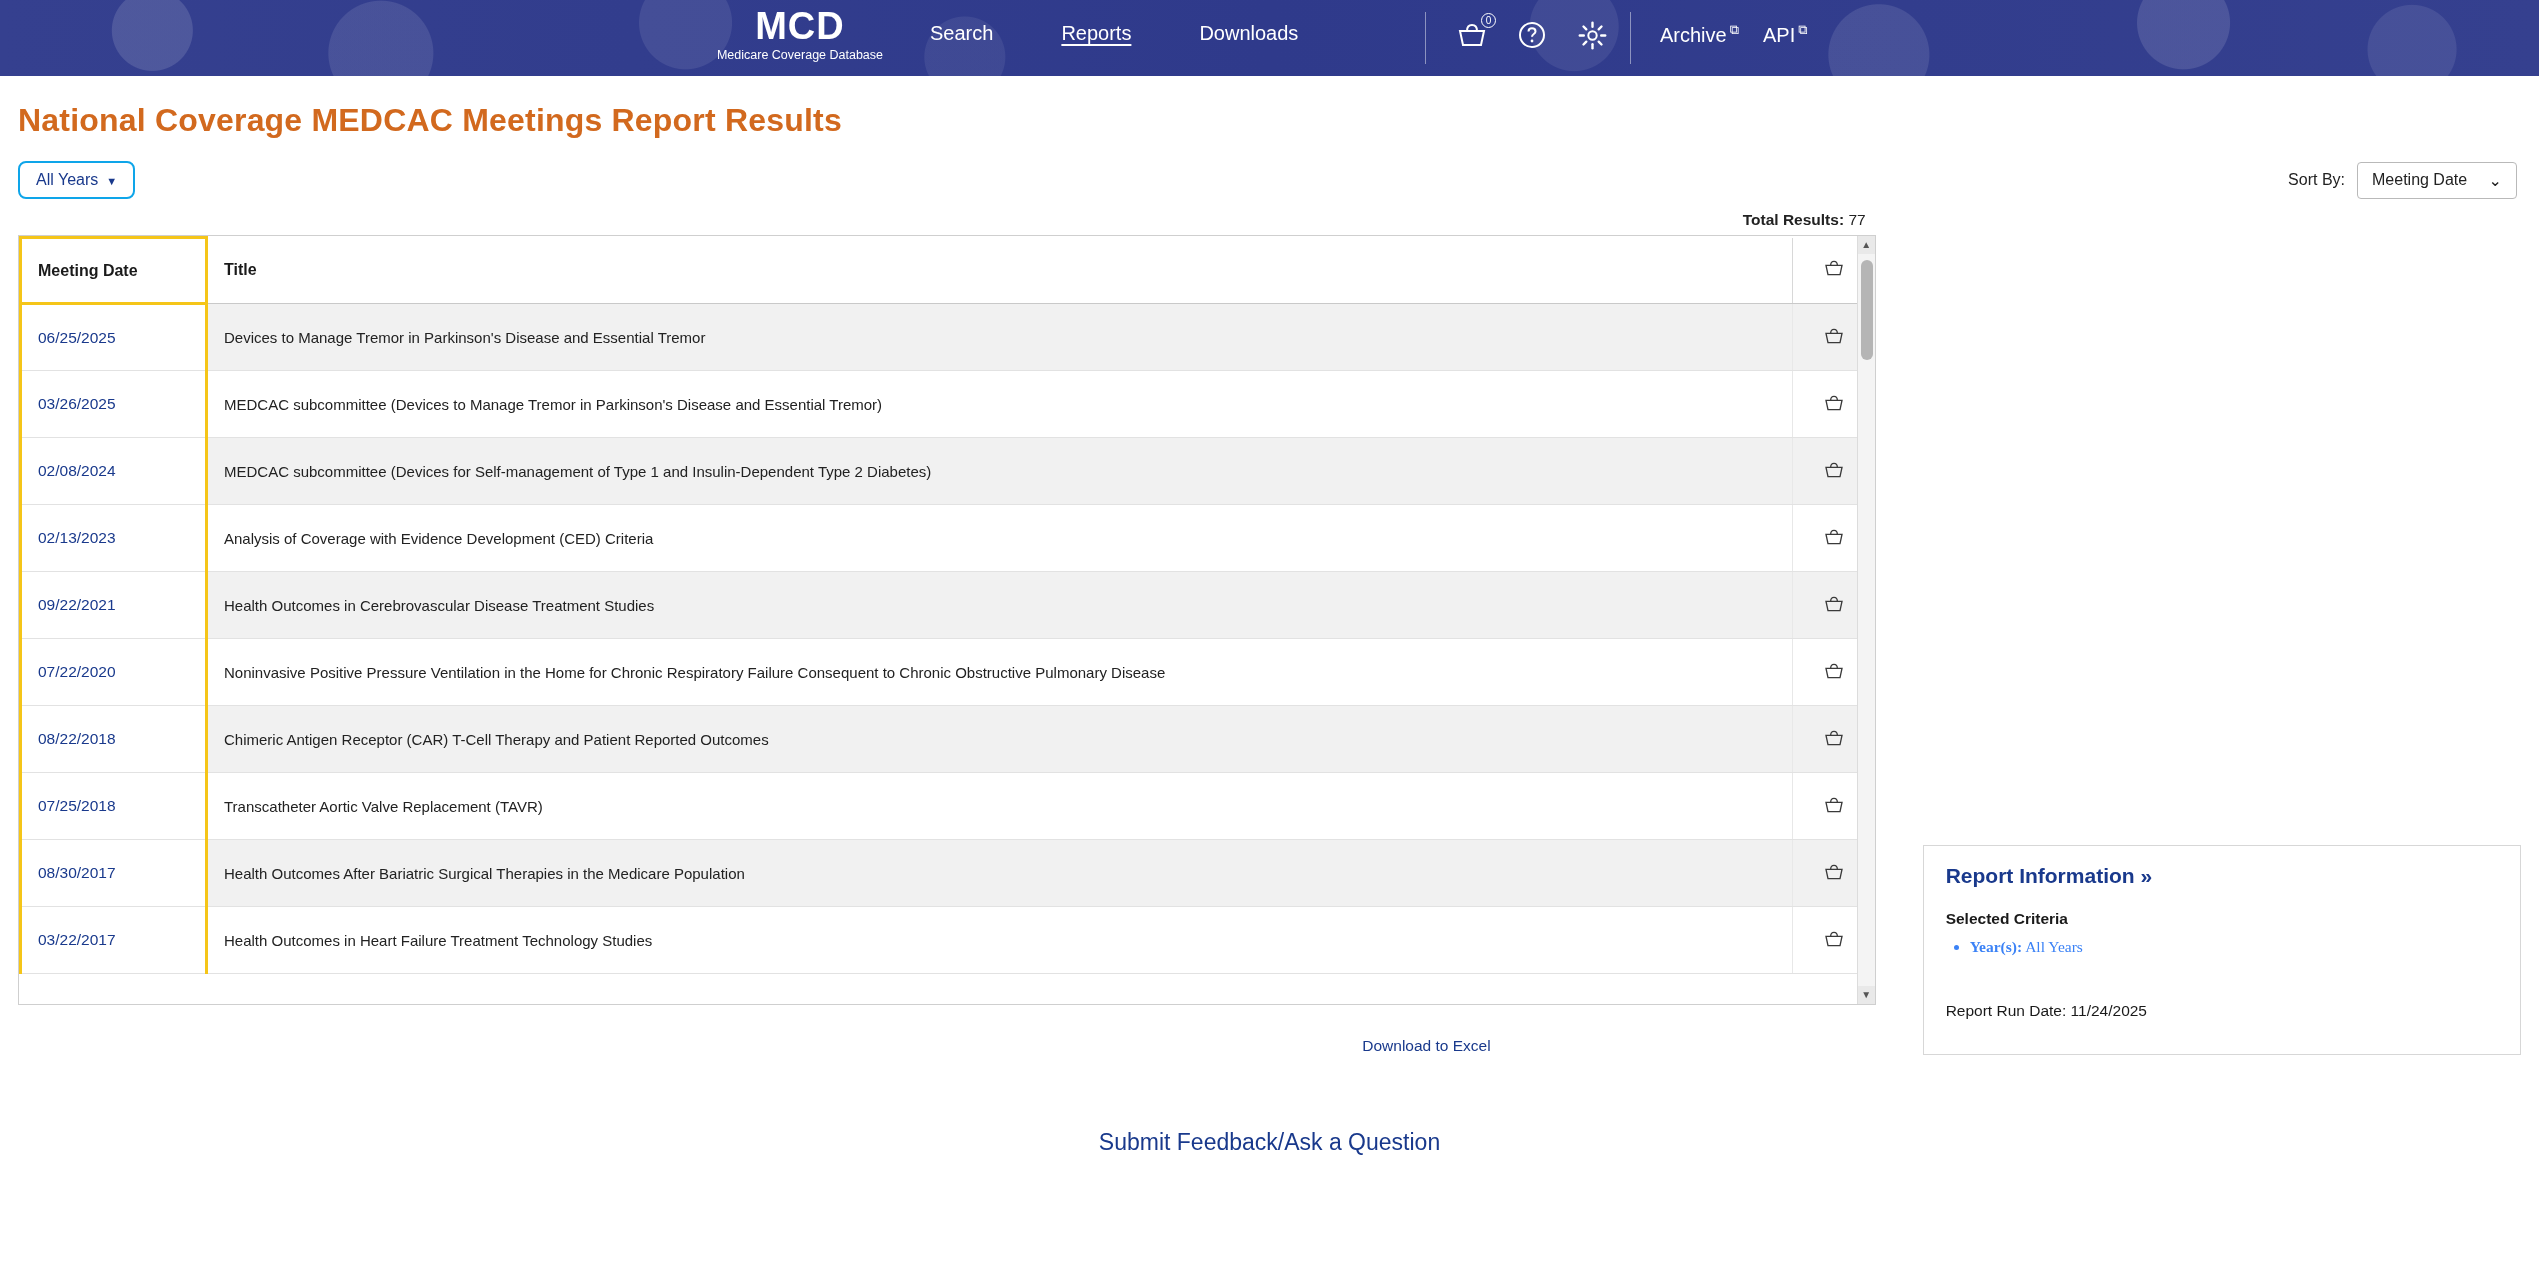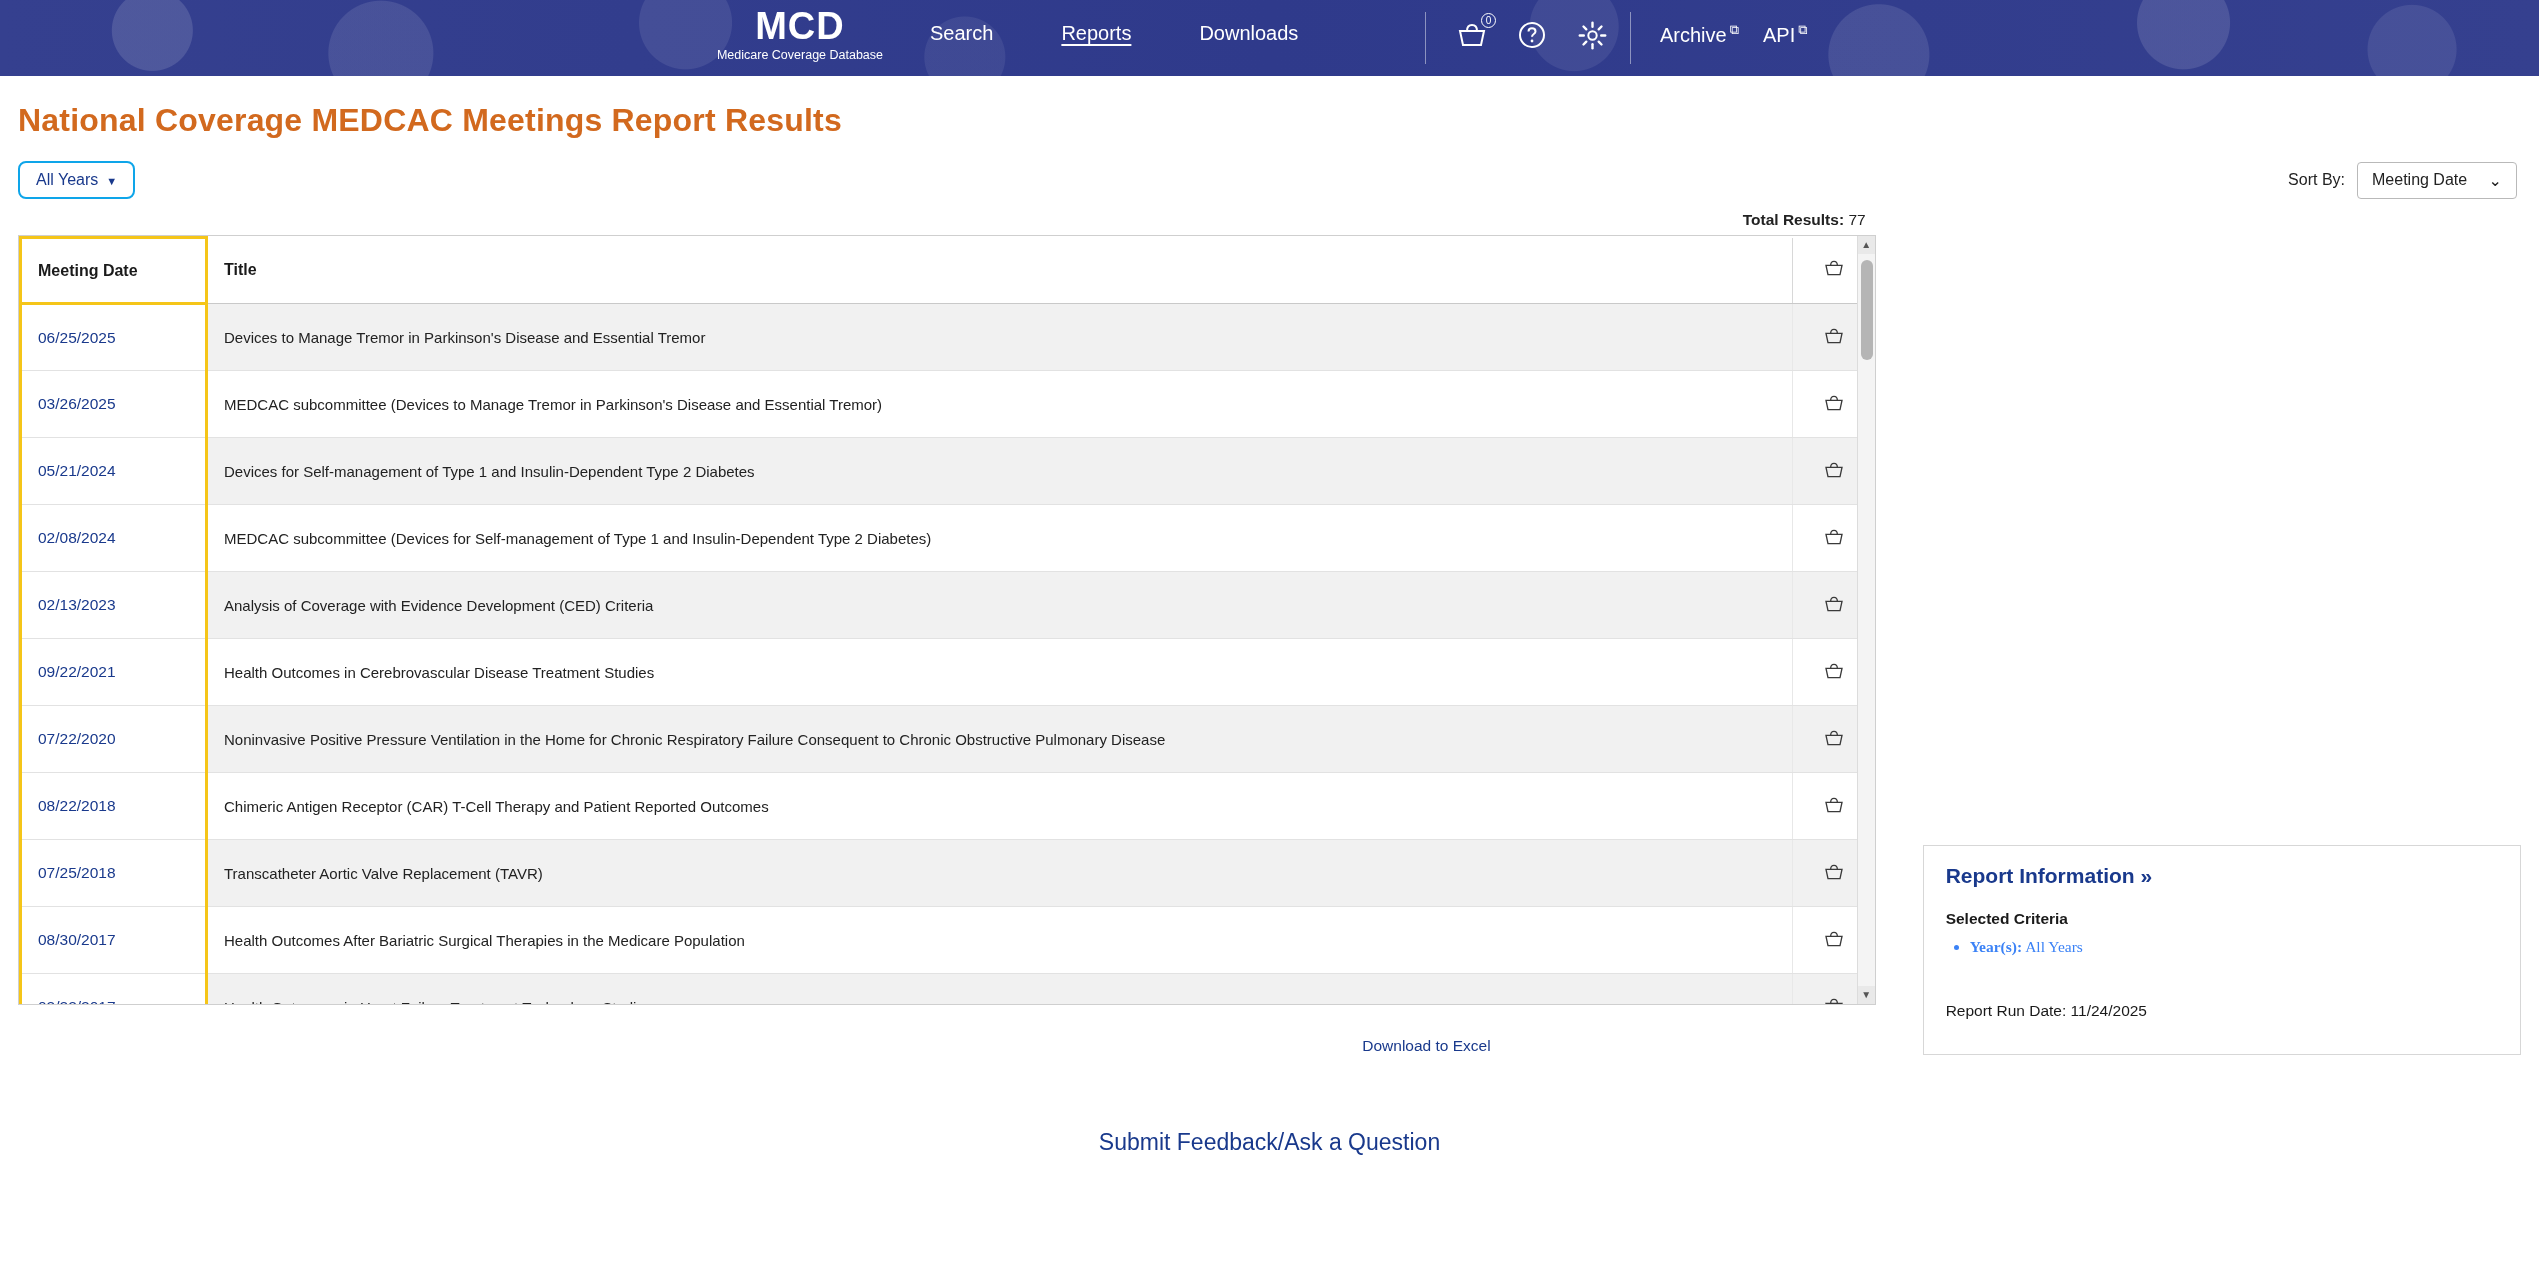--- a/index.html
+++ b/index.html
@@ -466,32 +466,20 @@
               <td class="basket-cell">
                 <span class="basket-icon-cell">
                   <svg width="20" height="18" viewBox="0 0 30 26" fill="none" xmlns="http://www.w3.org/2000/svg">
                       <path d="M3 9h24l-3 14H6L3 9z" stroke="#3a3a3a" stroke-width="2" fill="none"></path>
                       <path d="M10 9c0-4 2-6 5-6s5 2 5 6" stroke="#3a3a3a" stroke-width="2" fill="none"></path>
                     </svg>
                 </span>
               </td>
             </tr>
             <tr class="row">
-              <td class="date-cell"><a href="#">05/21/2024</a></td>
-              <td>Devices for Self-management of Type 1 and Insulin-Dependent Type 2 Diabetes</td>
-              <td class="basket-cell">
-                <span class="basket-icon-cell">
-                  <svg width="20" height="18" viewBox="0 0 30 26" fill="none" xmlns="http://www.w3.org/2000/svg">
-                      <path d="M3 9h24l-3 14H6L3 9z" stroke="#3a3a3a" stroke-width="2" fill="none"></path>
-                      <path d="M10 9c0-4 2-6 5-6s5 2 5 6" stroke="#3a3a3a" stroke-width="2" fill="none"></path>
-                    </svg>
-                </span>
-              </td>
-            </tr>
-            <tr class="row">
               <td class="date-cell"><a href="#">02/08/2024</a></td>
               <td>MEDCAC subcommittee (Devices for Self-management of Type 1 and Insulin-Dependent Type 2 Diabetes)</td>
               <td class="basket-cell">
                 <span class="basket-icon-cell">
                   <svg width="20" height="18" viewBox="0 0 30 26" fill="none" xmlns="http://www.w3.org/2000/svg">
                       <path d="M3 9h24l-3 14H6L3 9z" stroke="#3a3a3a" stroke-width="2" fill="none"></path>
                       <path d="M10 9c0-4 2-6 5-6s5 2 5 6" stroke="#3a3a3a" stroke-width="2" fill="none"></path>
                     </svg>
                 </span>
               </td>

